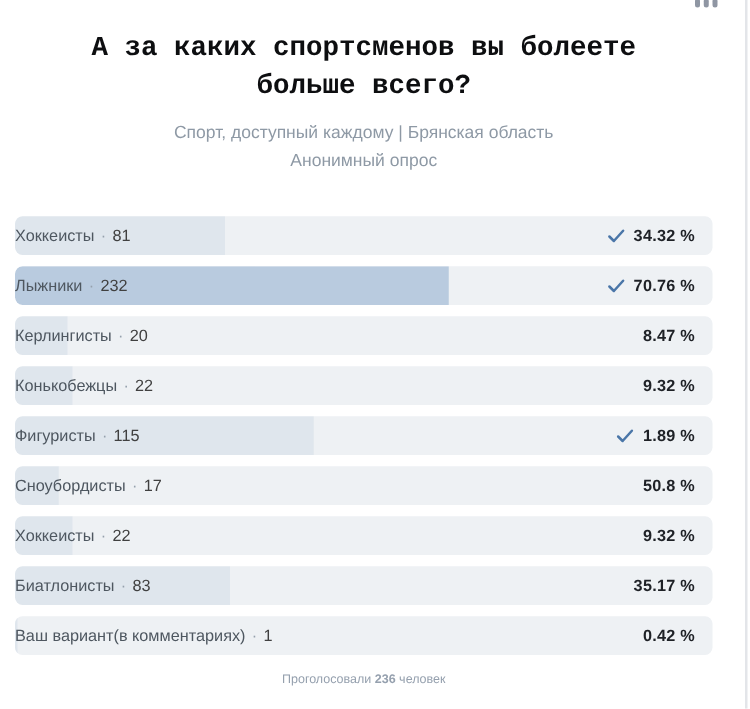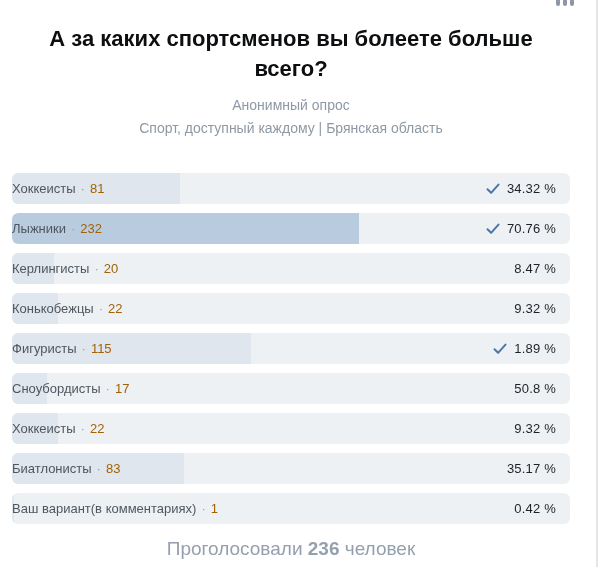--- a/index.html
+++ b/index.html
@@ -19,20 +19,21 @@
     display:flex; align-items:center; gap:3px; cursor:pointer; overflow:hidden;
   }
   .menu-btn i {
     width:4px; height:7px; border-radius:2px; background:#8f96a3; display:block; margin-top:-2px;
   }
   .content { width:558px; margin-left:12px; position:relative; }
   .poll-title {
     margin:24px auto 0; max-width:520px;
     font-size:22px; line-height:30px; font-weight:700; color:#0d0e10;
     text-align:center;
+    font-family:Liberation Mono, monospace;
   }
   .poll-sub {
     margin-top:10px; font-size:14px; line-height:23px;
     color:#8e99a5; text-align:center;
   }
   .poll-sub div { min-height:23px; }
   .options { margin-top:33px; }
   .option {
     position:relative; height:31px; margin-bottom:9px;
     background:#eef1f4; border-radius:6px; overflow:hidden;
@@ -40,47 +41,47 @@
     padding:0 14px 0 0; box-sizing:border-box; cursor:pointer;
   }
   .fill {
     position:absolute; left:0; top:0; bottom:0; width:0;
     background:#dfe6ed; border-radius:6px 0 0 6px;
   }
   .fill.leader { background:#b9cbdf; }
   .opt-left, .opt-right { position:relative; z-index:1; display:flex; align-items:center; }
   .opt-label { font-size:13px; color:#4e5760; white-space:nowrap; }
   .opt-sep   { font-size:13px; color:#95a0ac; margin:0 5px; }
-  .opt-votes { font-size:13px; color:#a16207; }
+  .opt-votes { font-size:13px; color:#404040; }
   .check { display:flex; align-items:center; margin-right:7px; }
-  .opt-pct { font-size:13px; font-weight:400; color:#1e2126; letter-spacing:.2px; }
+  .opt-pct { font-size:13px; font-weight:700; color:#1e2126; letter-spacing:.2px; }
   .poll-footer {
     margin-top:14px; text-align:center;
-    font-size:19px; color:#95a0ae;
+    font-size:10px; color:#95a0ae;
   }
   .poll-footer .cnt { font-weight:700; }
 </style>
 </head>
 <body>
 
 <div class="page-edge"></div>
 
 <div class="menu-btn">
   <span style="display:flex;gap:3px;">
       <i></i>
       <i></i>
       <i></i>
     </span>
 </div>
 
 <div class="content">
   <div class="poll-title">А за каких спортсменов вы болеете больше всего?</div>
   <div class="poll-sub">
+    <div>Спорт, доступный каждому | Брянская область</div>
     <div>Анонимный опрос</div>
-    <div>Спорт, доступный каждому | Брянская область</div>
   </div>
 
   <div class="options">
       <div class="option">
     <div class="fill" style="width: 168.2px;"></div>
     <div class="opt-left">
       <span class="opt-label">Хоккеисты</span>
       <span class="opt-sep">·</span>
       <span class="opt-votes">81</span>
     </div>

